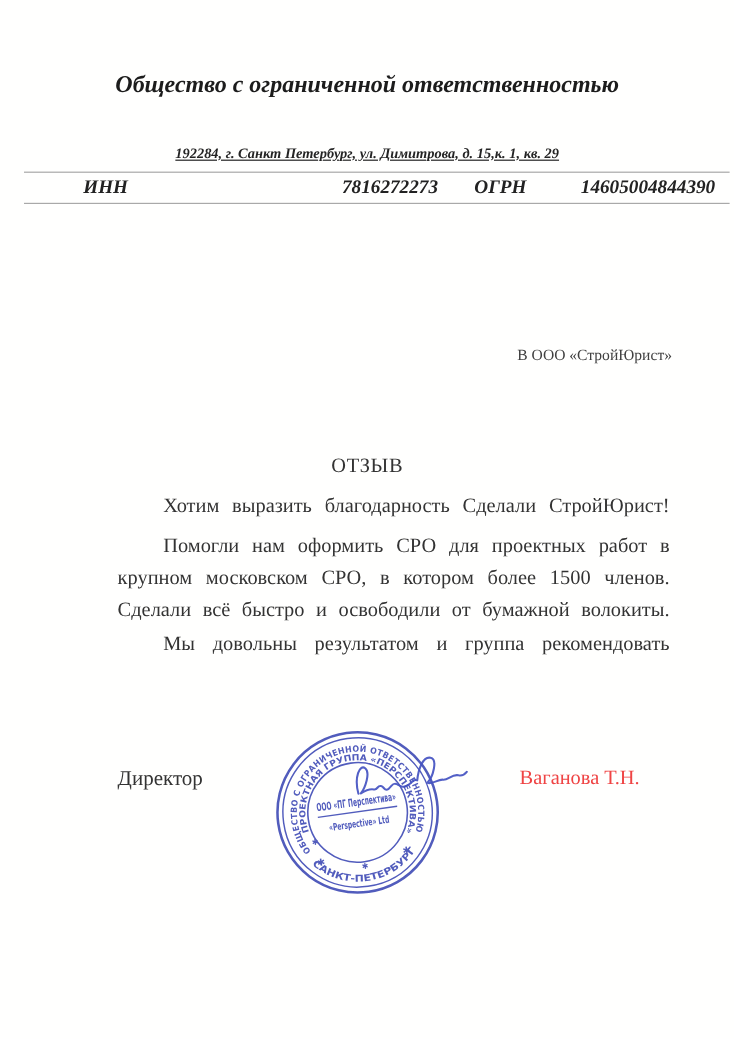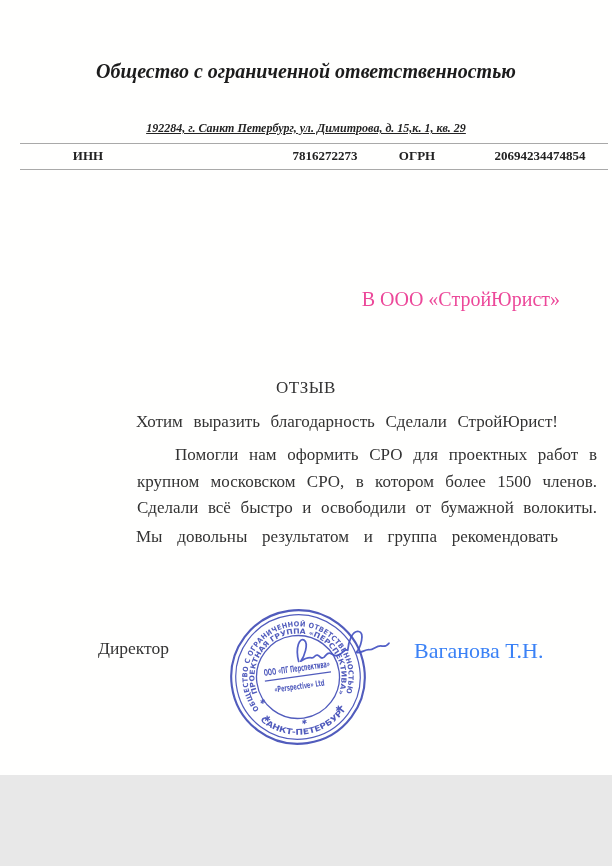--- a/index.html
+++ b/index.html
@@ -1,18 +1,18 @@
 <!DOCTYPE html>
 <html><head>
 <meta charset="utf-8">
 <style>
   html,body{margin:0;padding:0;background:#e8e8e8;}
   .page{
     position:relative;
-    width:612px;height:775px;
+    width:612px;height:866px;
     margin:0 auto;
     background:#fffffe;
     font-family:"Liberation Serif", serif;
     color:#2d2d2d;
     overflow:hidden;
   }
   .org-name{
     position:absolute;top:56px;left:0;right:0;
     text-align:center;
     font-size:20px;font-weight:bold;font-style:italic;
@@ -21,46 +21,46 @@
   .org-name span{display:block;}
   .address{
     position:absolute;top:121px;left:0;right:0;
     text-align:center;
     font-size:12px;font-weight:bold;font-style:italic;
     text-decoration:underline;color:#242424;
   }
   .req-row{
     position:absolute;top:143px;left:20px;width:588px;height:25px;
     border-top:1px solid #a9a9a9;border-bottom:1px solid #a9a9a9;
-    font-size:13px;font-weight:bold;color:#222;
+    font-size:16px;font-weight:bold;font-style:italic;color:#222;
   }
   .req-row span{
     position:absolute;top:4px;transform:translateX(-50%);white-space:nowrap;
   }
   .req-inn-label{left:68px;}
   .req-inn-value{left:305px;text-align:right;}
   .req-ogrn-label{left:397px;}
   .req-ogrn-value{left:520px;}
   .recipient{
     position:absolute;top:288px;right:52px;
-    font-size:20px;color:#ec4899;white-space:nowrap;
+    font-size:13px;color:#404040;white-space:nowrap;
   }
   .doc-title{
     position:absolute;top:378px;left:0;right:0;
     text-align:center;font-size:17px;letter-spacing:0.5px;color:#333;
   }
   .body-block{position:absolute;left:98px;width:460px;font-size:17px;color:#333;}
   .p1{top:409px;}
-  .p2{top:442px;margin-left:39px;}
+  .p2{top:442px;}
   .p3{top:524px;}
   .line{line-height:26.5px;text-align:justify;text-align-last:justify;}
   .line.indent{text-indent:38px;}
   .line.last{text-align:left;text-align-last:left;}
   .sig-role{position:absolute;top:638px;left:98px;font-size:17.5px;color:#333;}
-  .sig-name{position:absolute;top:638px;left:414px;font-size:22px;color:#3b82f6;white-space:nowrap;}
+  .sig-name{position:absolute;top:638px;left:433px;font-size:17px;color:#ef4444;white-space:nowrap;}
   .stamp{
     position:absolute;left:212px;top:591px;width:172px;height:172px;
     transform:rotate(-8deg);
     opacity:0.88;
   }
   .stamp text{font-family:"DejaVu Sans", sans-serif;font-weight:bold;}
   .autograph{
     position:absolute;left:291px;top:627px;width:100px;height:38px;
     transform:rotate(-7deg);opacity:0.92;
   }
@@ -73,21 +73,21 @@
   <div class="org-name">
     <span>Общество с ограниченной ответственностью</span>
   </div>
 
   <div class="address">192284, г. Санкт Петербург, ул. Димитрова, д. 15,к. 1, кв. 29</div>
 
   <div class="req-row">
     <span class="req-inn-label">ИНН</span>
     <span class="req-inn-value">7816272273</span>
     <span class="req-ogrn-label">ОГРН</span>
-    <span class="req-ogrn-value">20694234474854</span>
+    <span class="req-ogrn-value">14605004844390</span>
   </div>
 
   <div class="recipient">В ООО «СтройЮрист»</div>
 
   <div class="doc-title">ОТЗЫВ</div>
 
   <div class="body-block p1">
     <div class="line indent">Хотим выразить благодарность Сделали СтройЮрист!</div>
   </div>
 

